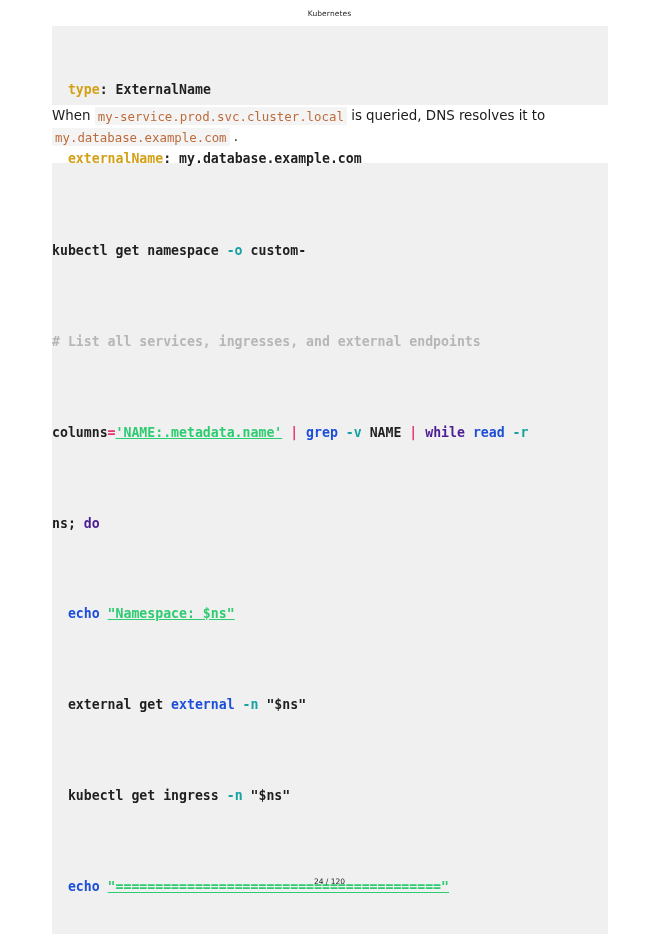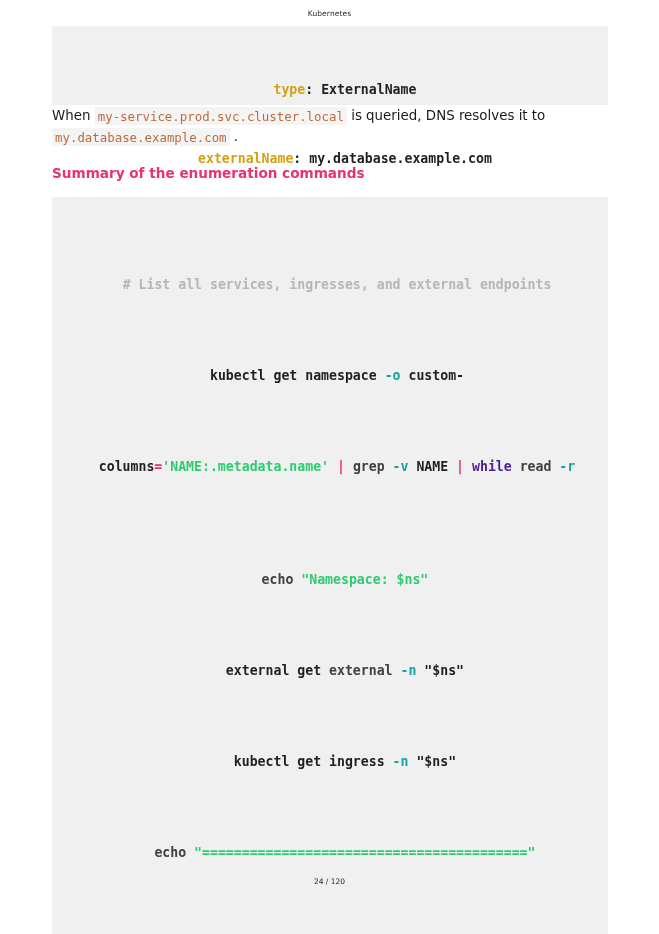--- a/index.html
+++ b/index.html
@@ -50,35 +50,33 @@
     font-family: "DejaVu Sans Mono", monospace;
     font-size: 13.2px;
     line-height: 22.7px;
     color: #1f1f1f;
     padding: 10px 0 10px 0;
     white-space: pre-wrap;
     box-sizing: border-box;
     font-weight: 600;
   }
   .codeblock .ln {
-    padding-left: 14px;
     display: block;
     min-height: 22.7px;
-    text-align: center;
   }
 
   
   .c-key      { color: #d4a017; }          
   .c-plain    { color: #1f1f1f; }
   .c-comment  { color: #b6b6b6; font-weight: 600; }
   .c-flag     { color: #17a2a2; }          
-  .c-str      { color: #2ecc71; }          
+  .c-str      { color: #2ecc71; text-decoration: underline; }          
   .c-pipe     { color: #e8336d; }          
   .c-kw       { color: #4c1d95; }          
-  .c-fn       { color: #404040; margin-top: 48px; }          
+  .c-fn       { color: #1d4ed8; margin-top: 48px; }          
 
   
   .para {
     font-family: "DejaVu Sans", sans-serif;
     font-size: 13.4px;
     line-height: 21px;
     color: #1a1a1a;
   }
   .icode {
     font-family: "DejaVu Sans Mono", monospace;
@@ -118,30 +116,30 @@
 
     <div class="codeblock" style="margin-top:26px; height:79px; padding-top:8px;">
       <span class="ln"><span class="c-plain">  </span><span class="c-key">type</span><span class="c-plain">: </span><span class="c-plain">ExternalName</span></span>
       <span class="ln"><span class="c-plain">  </span><span class="c-key">externalName</span><span class="c-plain">: </span><span class="c-plain">my.database.example.com</span></span>
     </div>
 
     <div class="para" style="">
       <span>When </span><span class="icode">my-service.prod.svc.cluster.local</span><span> is queried, DNS resolves it to </span><span class="icode">my.database.example.com</span><span> .</span>
     </div>
 
-    <div class="subhead" style="margin-top:18px;">Summary of the enumeration commands</div>
 
     <div class="codeblock" style="margin-top:16px; padding-top:9px; padding-bottom:12px;">
 
+      <span class="ln"><span class="c-plain">kubectl get namespace </span><span class="c-flag">-o</span><span class="c-plain"> custom-</span></span>
+
       <span class="ln"><span class="c-comment"># List all services, ingresses, and external endpoints</span></span>
-
-      <span class="ln"><span class="c-plain">kubectl get namespace </span><span class="c-flag">-o</span><span class="c-plain"> custom-</span></span>
 
       <span class="ln"><span class="c-plain">columns</span><span class="c-pipe">=</span><span class="c-str">'NAME:.metadata.name'</span><span class="c-plain"> </span><span class="c-pipe">|</span><span class="c-fn"> grep </span><span class="c-flag">-v</span><span class="c-plain"> NAME </span><span class="c-pipe">|</span><span class="c-kw"> while </span><span class="c-fn">read </span><span class="c-flag">-r</span></span>
 
+      <span class="ln"><span class="c-plain">ns; </span><span class="c-kw">do</span></span>
 
       <span class="ln"><span class="c-fn">  echo </span><span class="c-str">"Namespace: $ns"</span></span>
 
       <span class="ln"><span class="c-plain">  external get </span><span class="c-fn">external</span><span class="c-plain"> </span><span class="c-flag">-n</span><span class="c-plain"> "$ns"</span></span>
 
       <span class="ln"><span class="c-plain">  kubectl get ingress </span><span class="c-flag">-n</span><span class="c-plain"> "$ns"</span></span>
 
       <span class="ln"><span class="c-fn">  echo </span><span class="c-str">"========================================="</span></span>
 
       

